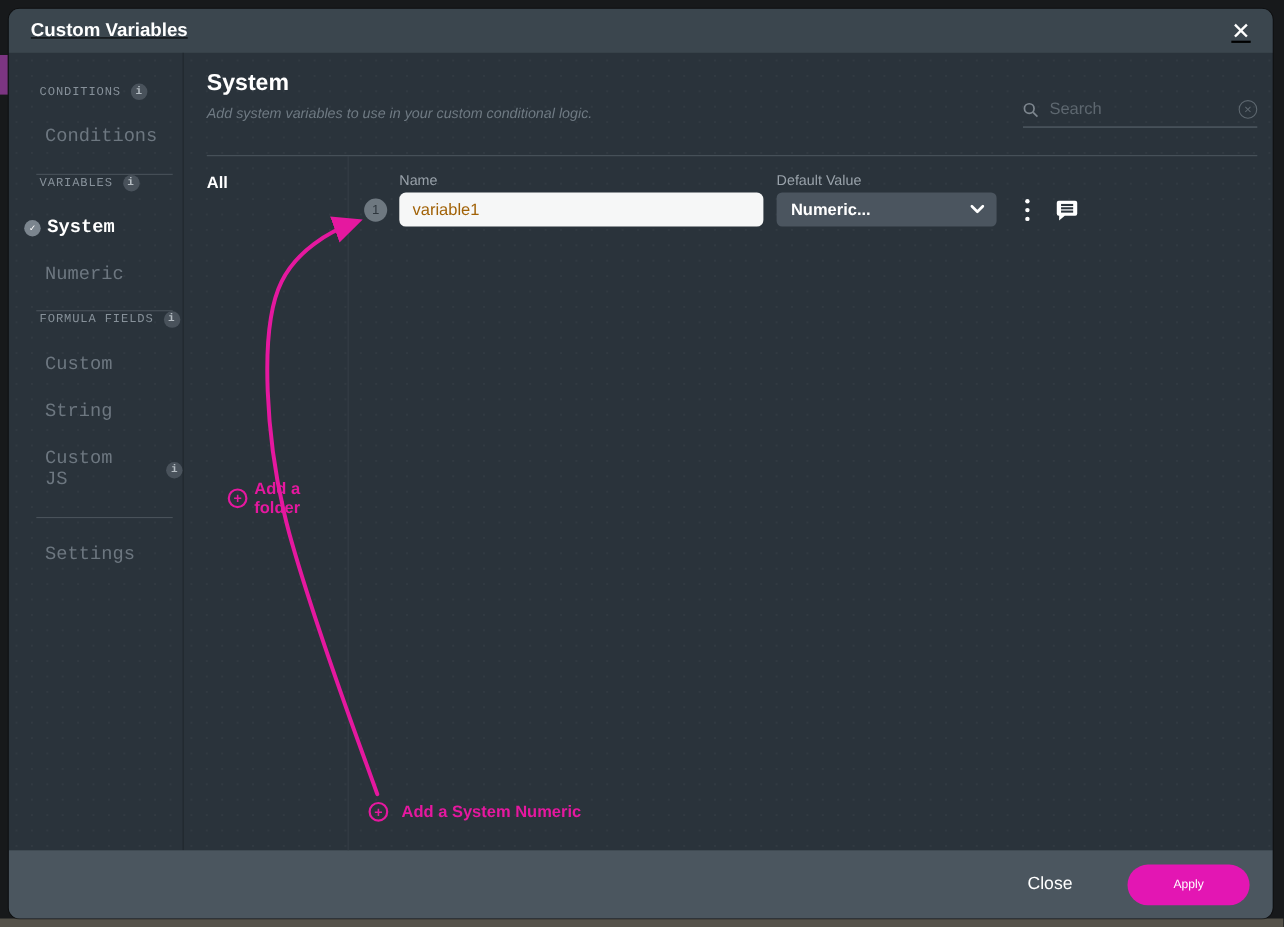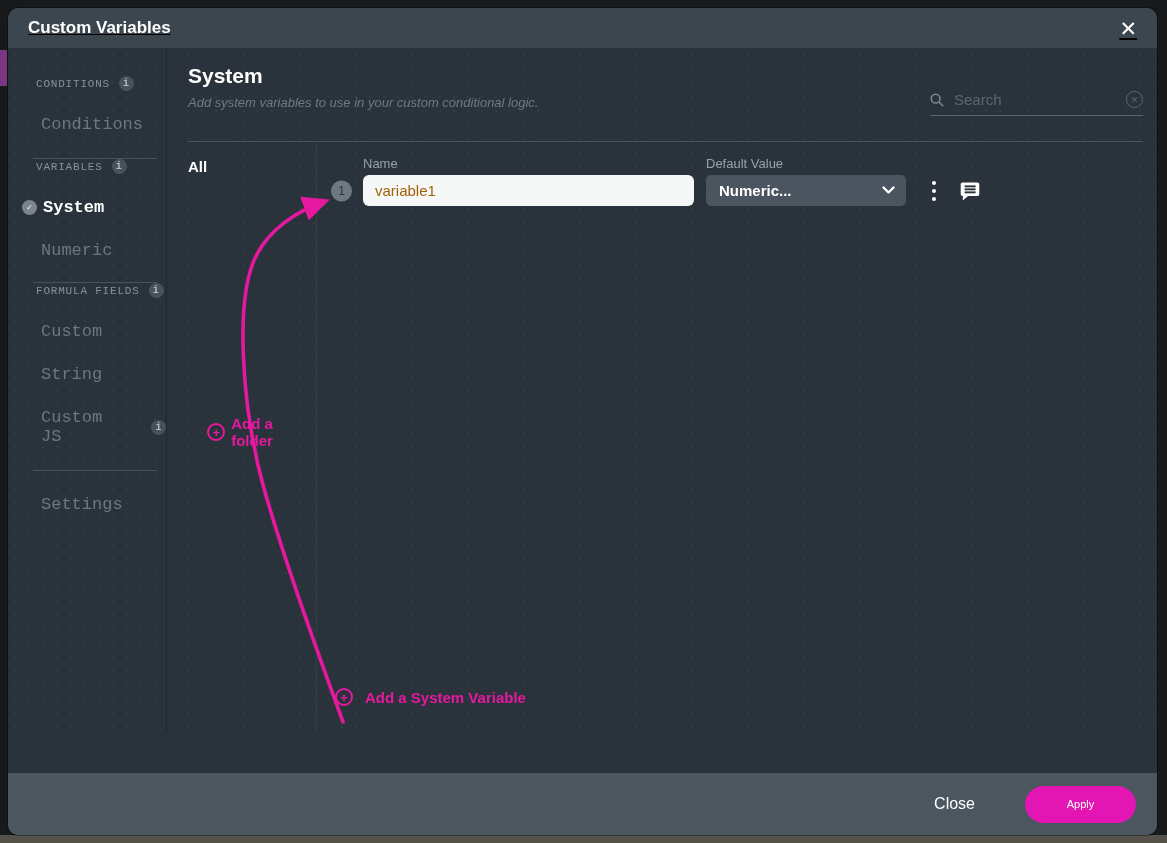--- a/index.html
+++ b/index.html
@@ -76,21 +76,21 @@
   .select{width:200px;height:31px;background:#4b555f;border-radius:5px;color:#fff;cursor:pointer;
           display:flex;align-items:center;justify-content:space-between;padding:0 11px 0 13px;
           font-size:15px;font-weight:bold;box-sizing:border-box;}
   .kebab{margin-left:24px;display:flex;flex-direction:column;gap:4px;cursor:pointer;padding:2px;}
   .kebab i{width:4px;height:4px;border-radius:50%;background:#fff;}
   .comment-btn{margin-left:20px;cursor:pointer;display:flex;}
   .add-var{position:absolute;left:18px;bottom:26px;}
 
   
   .footer{height:62px;flex:0 0 auto;background:#4b565f;display:flex;align-items:center;
-          justify-content:flex-end;gap:44px;padding:0 21px;margin-top:41px;}
+          justify-content:flex-end;gap:44px;padding:0 21px;}
   .close-btn{color:#fff;font-size:16px;cursor:pointer;background:none;border:none;
              font-family:"Liberation Sans",sans-serif;}
   .apply-btn{width:111px;height:37px;border-radius:19px;border:none;color:#fff;font-size:11px;
              cursor:pointer;font-family:"Liberation Sans",sans-serif;}
 
   .arrow-overlay{position:absolute;left:0;top:0;pointer-events:none;}
 </style>
 </head>
 <body>
 
@@ -190,21 +190,21 @@
                   <path fill="#fff" d="M4.5 3.5h15a1.8 1.8 0 0 1 1.8 1.8v10a1.8 1.8 0 0 1-1.8 1.8H10l-5.2 4.4.1-4.4h-.4a1.8 1.8 0 0 1-1.8-1.8v-10a1.8 1.8 0 0 1 1.8-1.8z"></path>
                   <rect x="6.6" y="6.4" width="11" height="1.9" fill="#2a333b"></rect>
                   <rect x="6.6" y="9.4" width="11" height="1.9" fill="#2a333b"></rect>
                   <rect x="6.6" y="12.4" width="11" height="1.9" fill="#2a333b"></rect>
                 </svg>
               </div>
             </div>
 
             <div class="pink-link add-var" style="color:#e5189f;">
               <span class="plus-circle">+</span>
-              <span class="txt" style="margin-left:6px;">Add a System Variable</span>
+              <span class="txt" style="margin-left:6px;">Add a System Numeric</span>
             </div>
           </div>
         </div>
       </div>
     </div>
 
     <div class="footer dotted">
       <button class="close-btn">Close</button>
       <button class="apply-btn" style="background:#e316b3;">Apply</button>
     </div>

